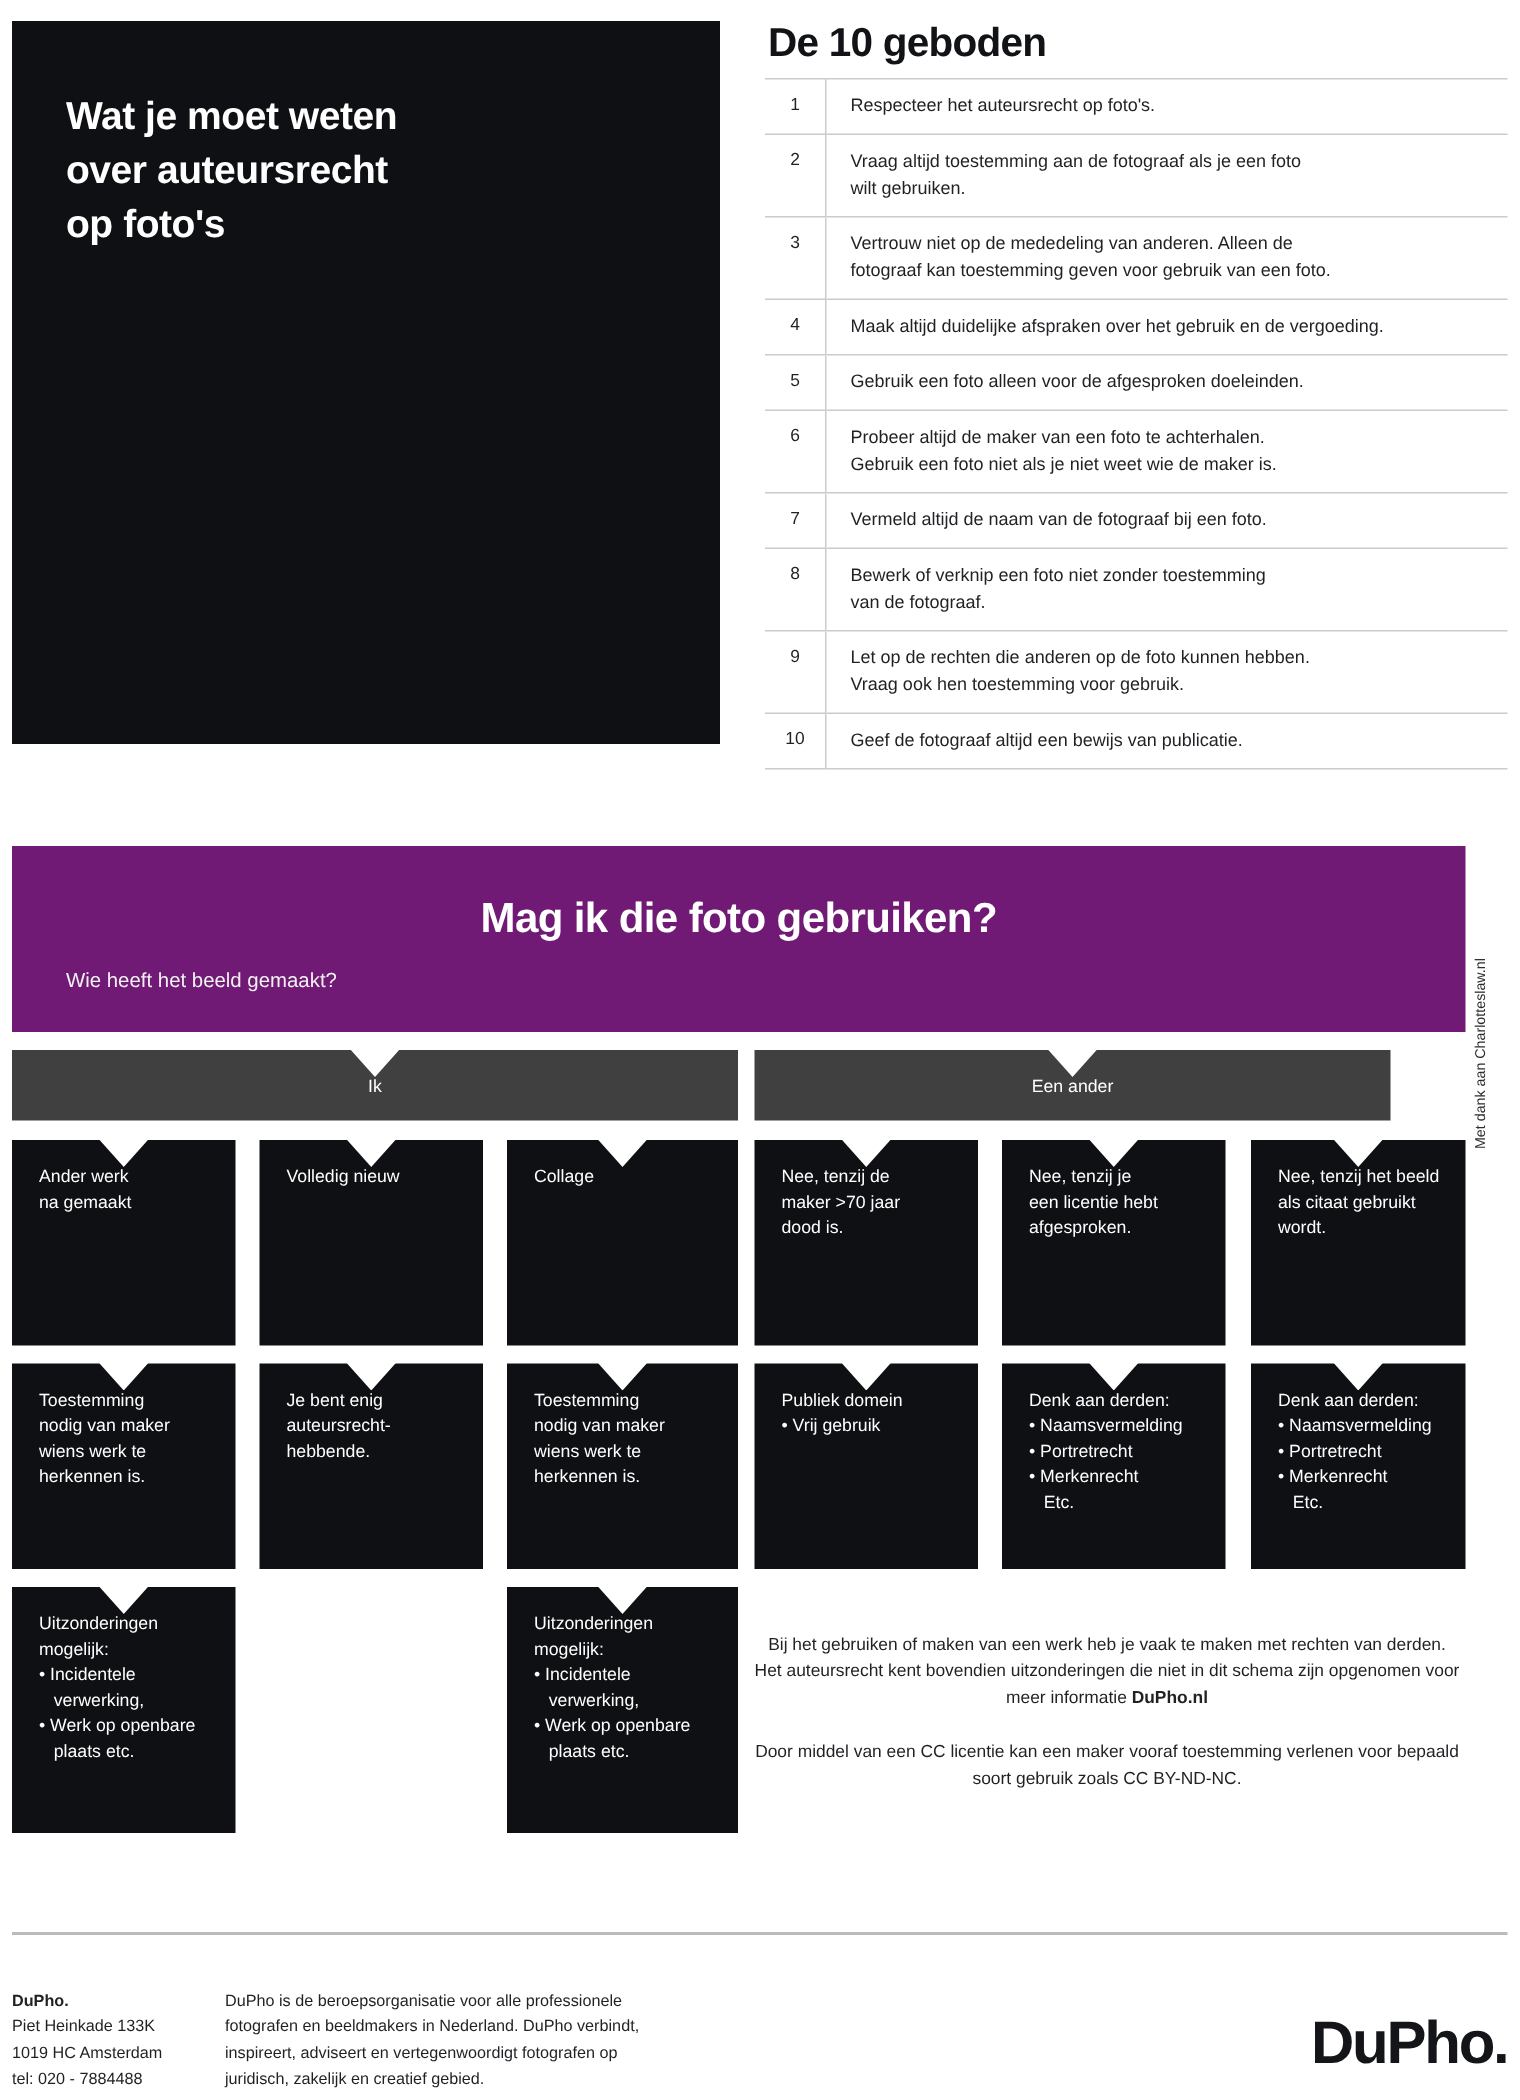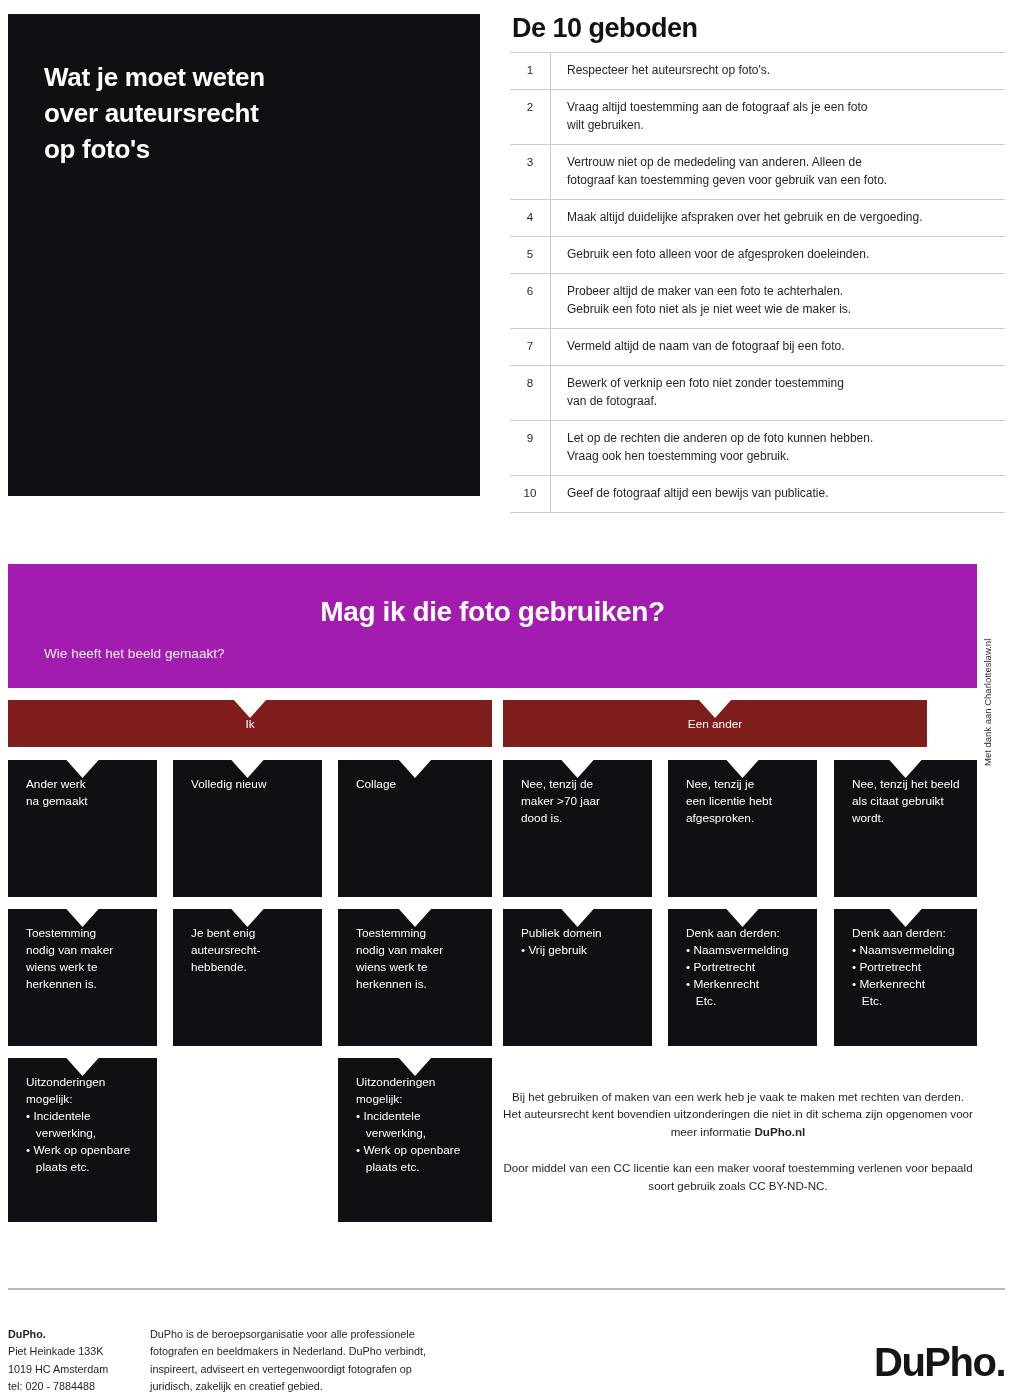--- a/index.html
+++ b/index.html
@@ -50,32 +50,32 @@
   .box .inner{padding:16px 14px 12px 18px;}
   .box .inner .ln{white-space:pre;}
   .notch{
     position:absolute;left:50%;top:-1px;width:34px;height:19px;
     margin-left:-17px;
     background:#ffffff;
     clip-path:polygon(0 0,100% 0,50% 100%);
   }
 
   #flow-head{
-    position:absolute;left:0;top:0;width:969px;height:124px;background:#a21caf;
+    position:absolute;left:0;top:0;width:969px;height:124px;background:#701a75;
   }
   #flow-head h2{
     margin:0;padding-top:32px;text-align:center;color:#fff;
     font-size:28px;font-weight:bold;letter-spacing:-0.4px;
   }
   #flow-head .sub{
     color:#f2f2f2;font-size:13.6px;margin-top:18px;margin-left:36px;
   }
 
   .branchbar{
-    position:absolute;top:136px;height:47px;background:#7f1d1d;color:#fff;
+    position:absolute;top:136px;height:47px;background:#404040;color:#fff;
     font-size:11.8px;
   }
   .branchbar .lbl{
     position:absolute;left:0;right:0;top:0;bottom:0;
     display:flex;align-items:center;justify-content:center;
   }
   #bar-ik{left:0;width:484px;}
   #bar-ander{left:495px;width:424px;}
 
   .row1{top:196px;height:137px;}

